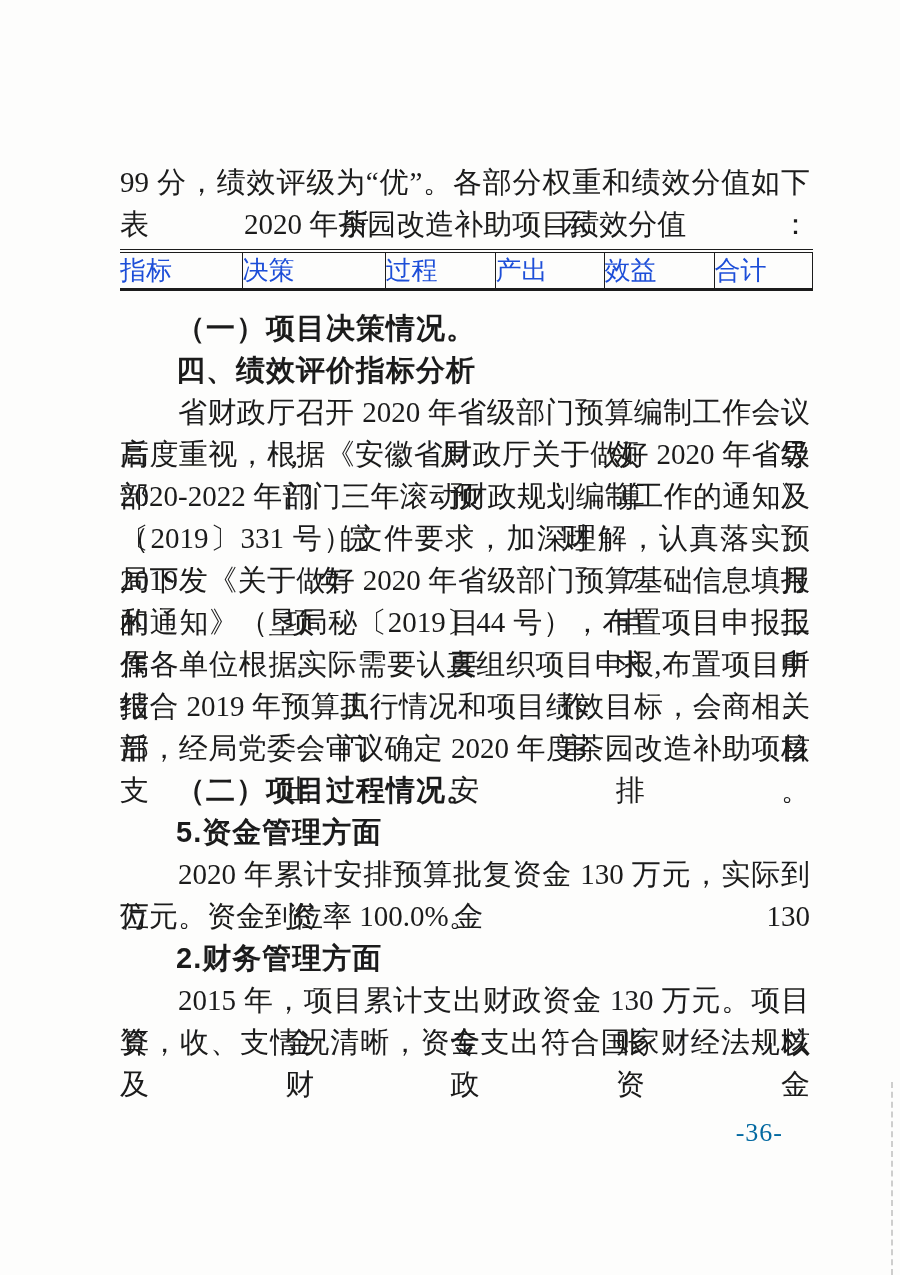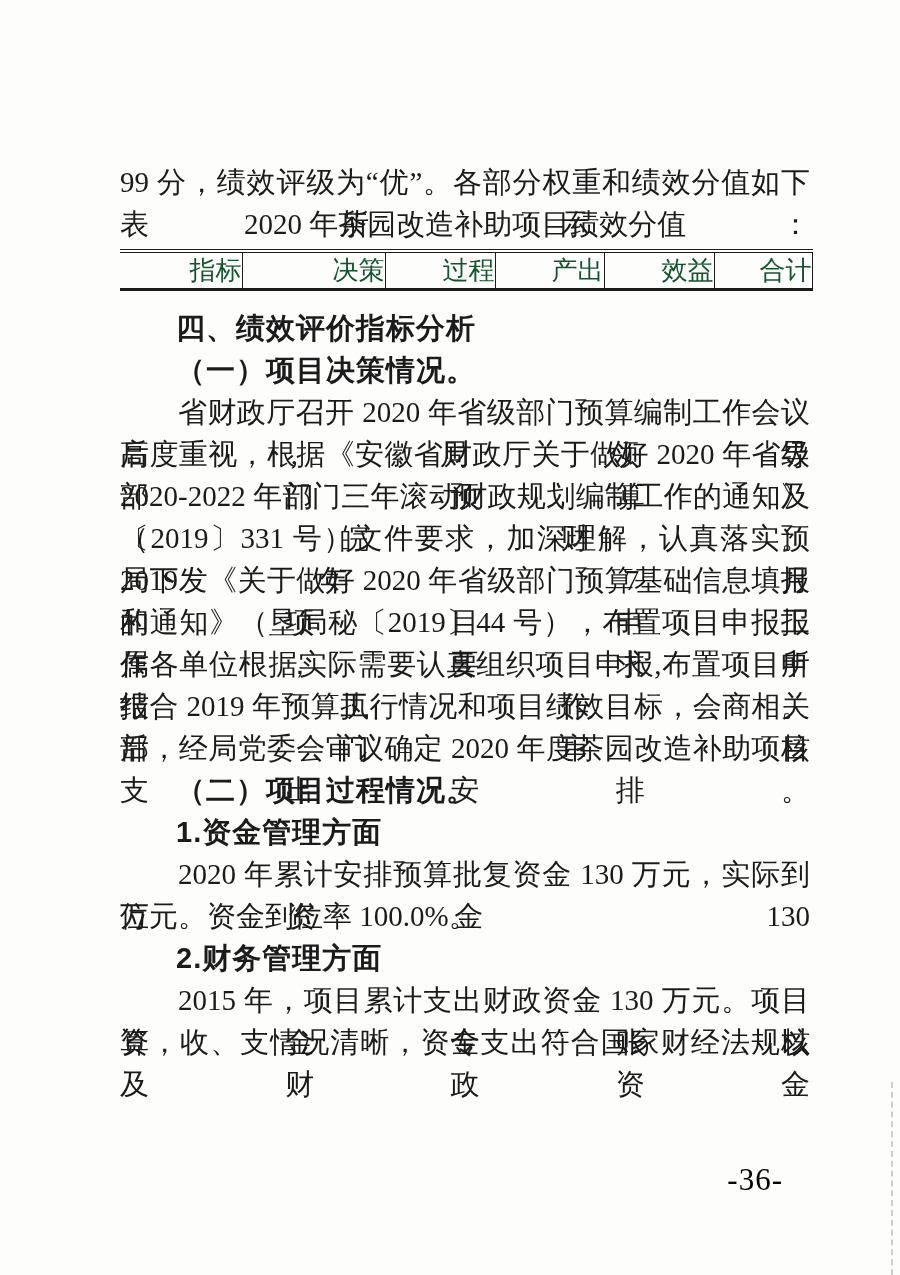--- a/index.html
+++ b/index.html
@@ -46,39 +46,38 @@
     width: 692px;
     margin: 4px 0 16px 0;
     border-collapse: collapse;
     table-layout: fixed;
     border-top: 4px double #1c1c1c;
     border-bottom: 3px solid #1c1c1c;
   }
   table.score th, table.score td {
     font-size: 26px;
     font-weight: 400;
-    text-align: right;
+    text-align: left;
     padding: 0;
     font-family: "Liberation Serif", "DejaVu Serif", serif;
-    color: #14532d;
+    color: #1d4ed8;
   }
   table.score th { height: 33px; border-bottom: 2.5px solid #1c1c1c; }
   table.score td { height: 31px; }
   table.score th + th, table.score td + td { border-left: 1.5px solid #1c1c1c; }
   table.score th:last-child, table.score td:last-child { border-right: 1.5px solid #1c1c1c; }
   table.score tr.row-weight td { border-bottom: 1.5px solid #1c1c1c; }
 
   .pagenum {
     position: absolute;
     top: 1118px;
     right: 117px;
-    font-size: 31px;
+    font-size: 26px;
     letter-spacing: 1px;
-    color: #000000;
-    margin-top: 44px;
+    color: #0369a1;
   }
   .scan-artifact {
     position: absolute;
     right: 7px;
     top: 1082px;
     height: 193px;
     width: 0;
     border-left: 2px dashed #a8a8a8;
     opacity: 0.55;
   }
@@ -107,35 +106,35 @@
           <th>指标</th>
           <th>决策</th>
           <th>过程</th>
           <th>产出</th>
           <th>效益</th>
           <th>合计</th>
         </tr>
       </tbody>
     </table>
 
+    <div class="line heading">（一）项目决策情况。</div>
     <div class="line heading">四、绩效评价指标分析</div>
-    <div class="line heading">（一）项目决策情况。</div>
 
     <div class="line just indent">省财政厅召开 2020 年省级部门预算编制工作会议后,局领导</div>
     <div class="line just">高度重视，根据《安徽省财政厅关于做好 2020 年省级部门预算及</div>
     <div class="line just">2020-2022 年部门三年滚动财政规划编制工作的通知》（皖财预</div>
     <div class="line just">〔2019〕331 号）文件要求，加深理解，认真落实。2019 年 7 月</div>
     <div class="line just">局下发《关于做好 2020 年省级部门预算基础信息填报和项目申报</div>
     <div class="line just">的通知》（垦局秘〔2019〕44 号），布置项目申报工作，要求所</div>
     <div class="line just">属各单位根据实际需要认真组织项目申报,布置项目申报工作。</div>
     <div class="line just">结合 2019 年预算执行情况和项目绩效目标，会商相关部门审核</div>
     <div class="line just">后，经局党委会审议确定 2020 年度茶园改造补助项目支出安排。</div>
 
     <div class="line heading">（二）项目过程情况。</div>
-    <div class="line heading">1.资金管理方面</div>
+    <div class="line heading">5.资金管理方面</div>
 
     <div class="line just indent">2020 年累计安排预算批复资金 130 万元，实际到位资金 130</div>
     <div class="line">万元。资金到位率 100.0%。</div>
 
     <div class="line heading">2.财务管理方面</div>
 
     <div class="line just indent">2015 年，项目累计支出财政资金 130 万元。项目资金专账核</div>
     <div class="line just">算，收、支情况清晰，资金支出符合国家财经法规以及财政资金</div>
 
   </div>

